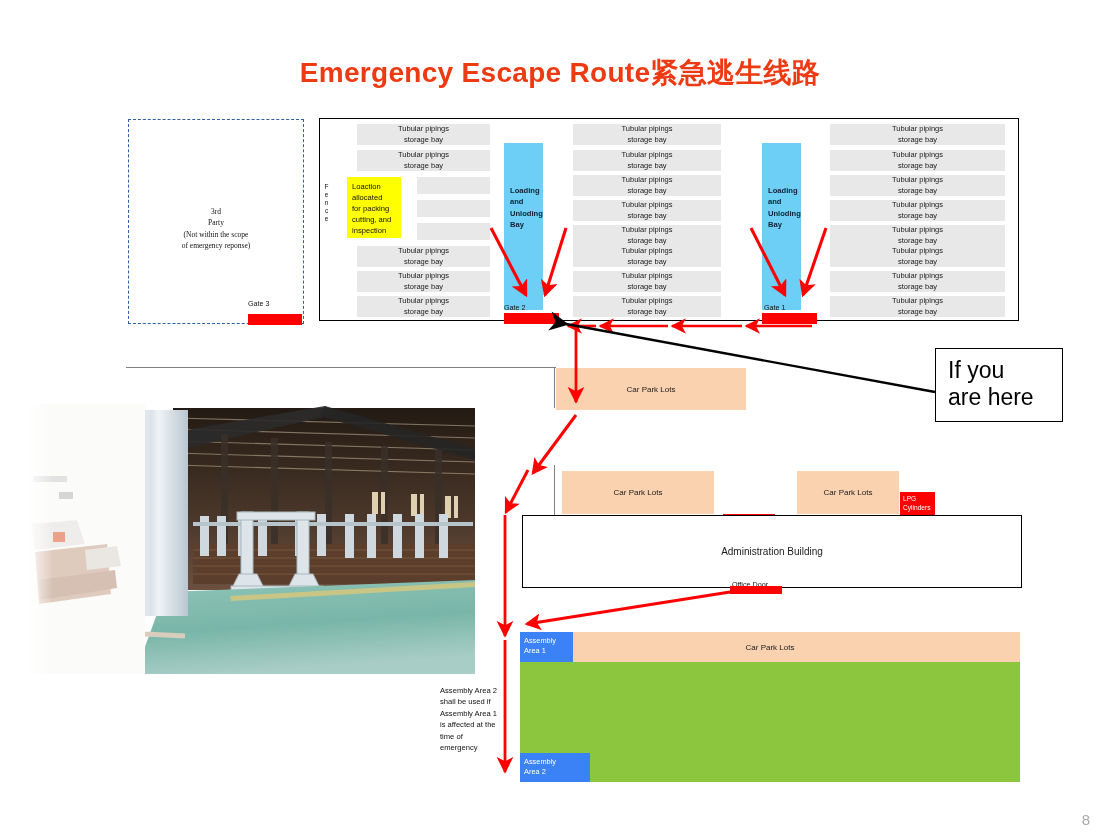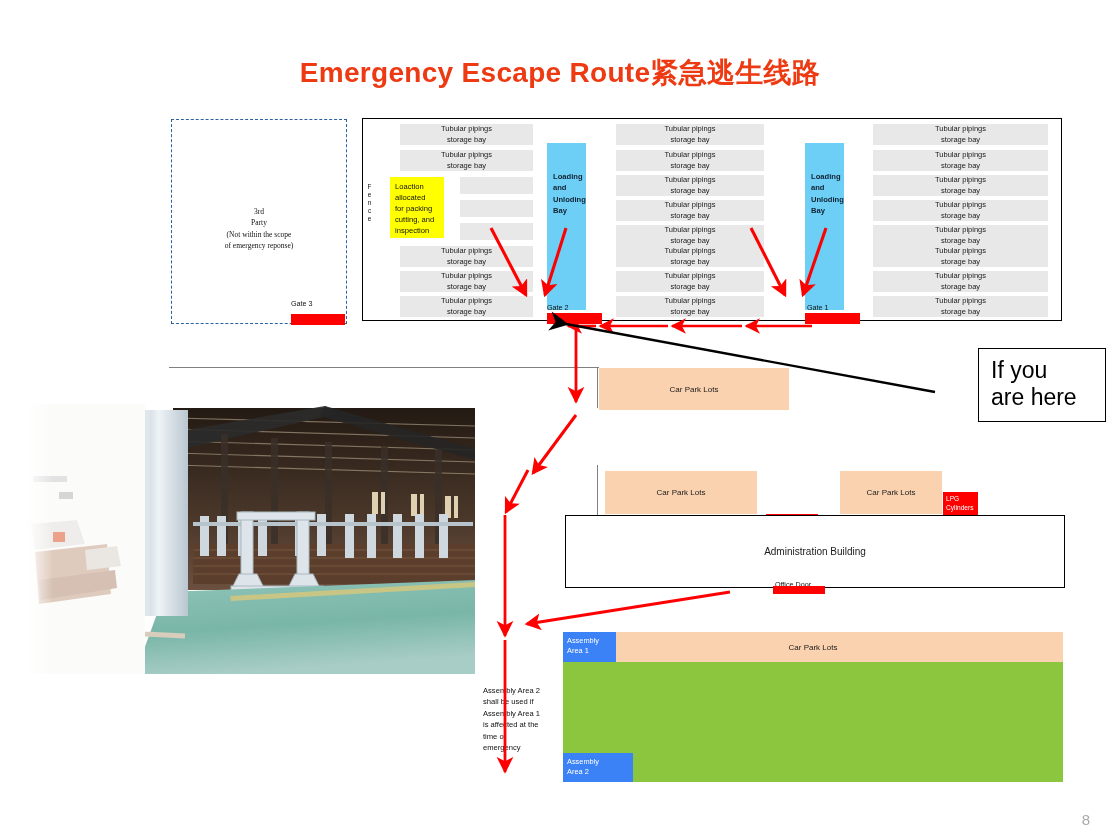--- a/index.html
+++ b/index.html
@@ -11,21 +11,21 @@
 
   
   .title{
     position:absolute;left:0;top:54px;width:1120px;
     text-align:center;color:#ED3A13;
     font-size:28px;font-weight:bold;letter-spacing:.3px;
     white-space:nowrap;
   }
 
   
-  .abs{position:absolute;box-sizing:border-box;margin-left:43px;}
+  .abs{position:absolute;box-sizing:border-box;}
   .bay{
     background:#E8E8E8;color:#1a1a1a;font-size:7.5px;line-height:1.35;
     display:flex;flex-direction:column;justify-content:center;
     align-items:center;text-align:center;
   }
   .bay span{display:block;}
   .bay.blank{}
 
   .warehouse-outline{border:1.6px solid #000;background:#fff;}
   .thirdparty{border:1.6px dashed #2E5FA3;background:#fff;}
@@ -35,21 +35,21 @@
   }
   .yellowbox{
     background:#FFFF00;color:#111;font-size:7.6px;line-height:1.45;
     padding:4px 4px 0 5px;font-weight:500;
   }
   .fence{
     font-size:6.4px;line-height:1.25;color:#111;text-align:center;
   }
   .bluebay{
     background:#6DCFF6;color:#123;font-size:7.6px;line-height:1.5;
-    padding:28px 0 0 6px;font-weight:600;
+    padding:42px 0 0 6px;font-weight:600;
   }
   .redblock{background:#FF0000;}
   .gatelabel{font-size:7.2px;color:#111;}
 
   .carpark{
     background:#FAD2AF;color:#1a1a1a;font-size:8px;
     display:flex;align-items:center;justify-content:center;
   }
   .adminbldg{
     border:1.4px solid #000;background:#fff;color:#1a1a1a;font-size:10px;

